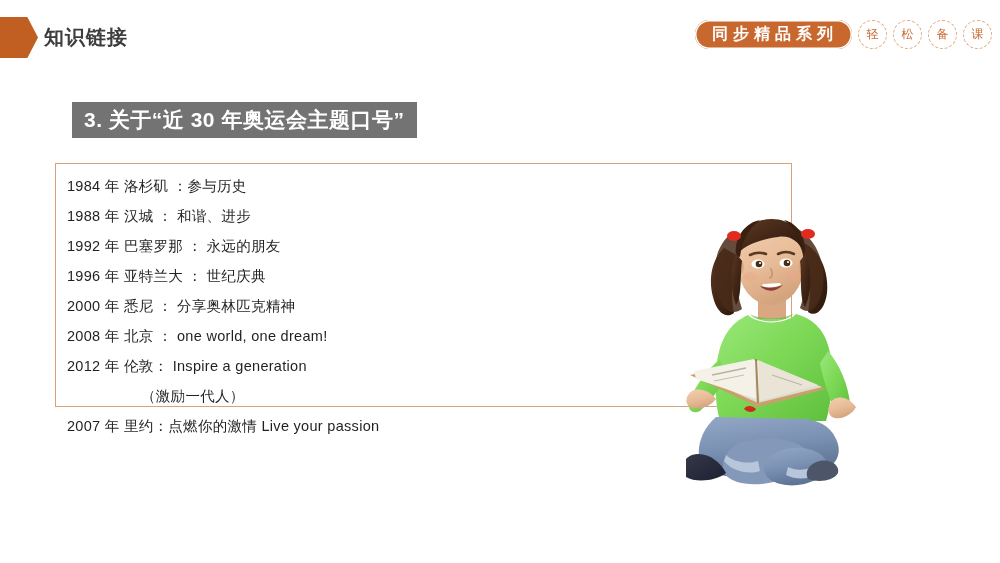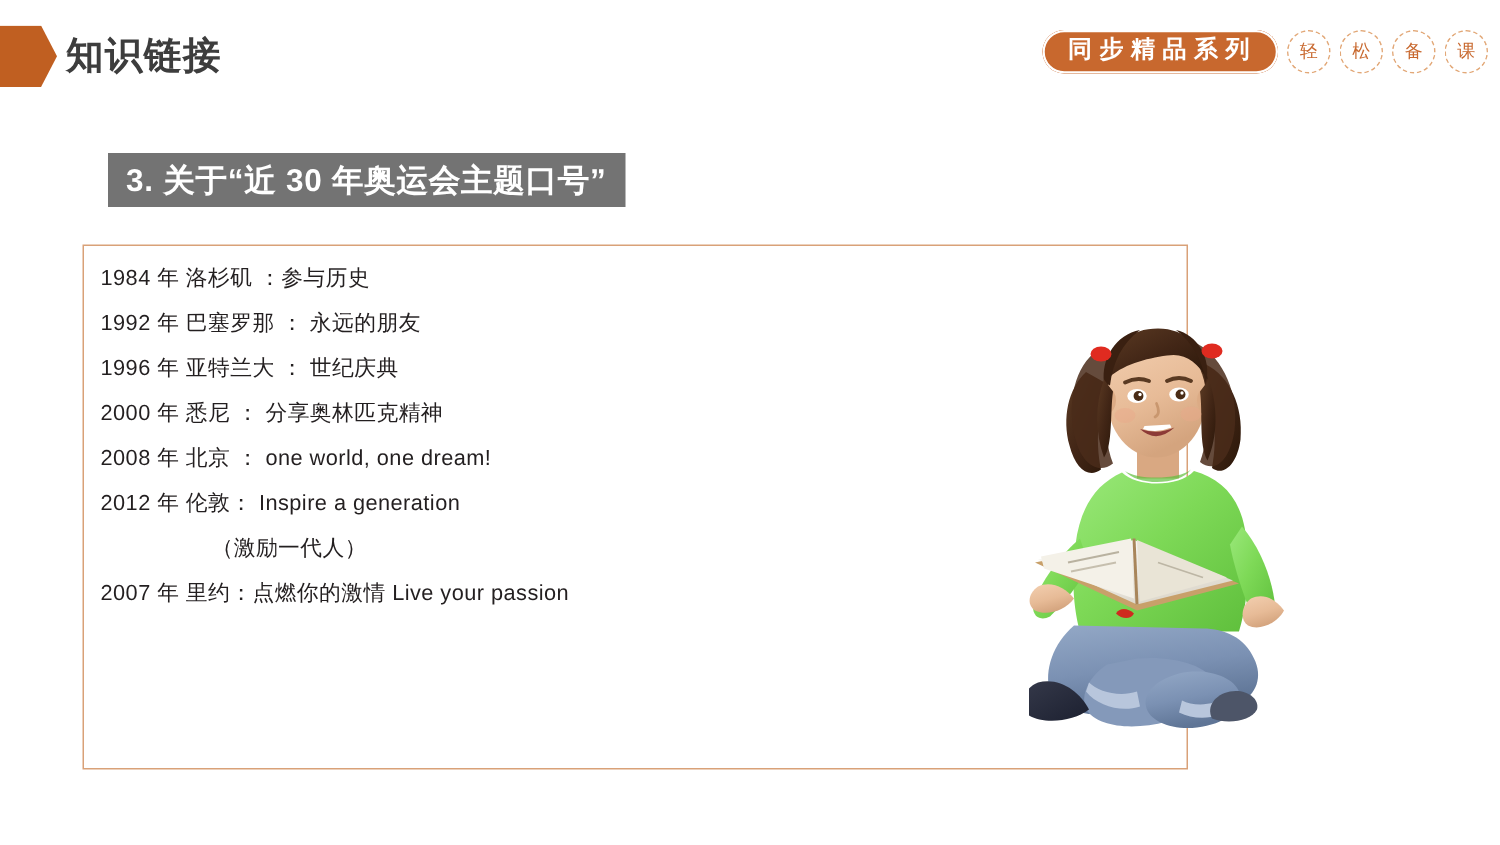--- a/index.html
+++ b/index.html
@@ -20,21 +20,21 @@
     width: 1000px; height: 80px;
   }
   #hex-marker {
     position: absolute; left: 0; top: 17px;
     width: 38px; height: 41px;
     background: #c05f21;
     clip-path: polygon(0% 0%, 72% 0%, 100% 50%, 72% 100%, 0% 100%);
   }
   #page-title {
     position: absolute; left: 44px; top: 19px;
-    font-size: 25px; font-weight: bold;
+    font-size: 20px; font-weight: bold;
     letter-spacing: 1px;
     color: #3d3d3d;
     line-height: 36px;
     text-shadow: 0 1px 0 rgba(255,255,255,0.8);
   }
 
   
   #brand-cluster {
     position: absolute; right: 8px; top: 20px;
     display: flex; align-items: center; gap: 6px;
@@ -70,21 +70,21 @@
     font-size: 21px; font-weight: bold;
     display: flex; align-items: center;
     padding: 0 13px 0 12px;
     letter-spacing: 0.5px;
     white-space: nowrap;
   }
 
   
   #content-box {
     position: absolute; left: 55px; top: 163px;
-    width: 737px; height: 350px;
+    width: 737px; height: 244px;
     border: 1.5px solid #d9a178;
     box-sizing: border-box;
   }
   #slogan-list {
     position: absolute; left: 11px; top: 7px;
     width: 715px;
   }
   .slogan-line {
     font-size: 14.5px;
     line-height: 30px;
@@ -117,20 +117,21 @@
     <div class="brand-circle">备</div>
     <div class="brand-circle">课</div>
   </div>
 </div>
 
 <div id="section-banner">3. 关于“近 30 年奥运会主题口号”</div>
 
 <div id="content-box">
   <div id="slogan-list">
       <div class="slogan-line">1984 年 洛杉矶 ：参与历史</div>
+      <div class="slogan-line">1988 年 汉城 ： 和谐、进步</div>
       <div class="slogan-line">1992 年 巴塞罗那 ： 永远的朋友</div>
       <div class="slogan-line">1996 年 亚特兰大 ： 世纪庆典</div>
       <div class="slogan-line">2000 年 悉尼 ： 分享奥林匹克精神</div>
       <div class="slogan-line">2008 年 北京 ： one world, one dream!</div>
       <div class="slogan-line">2012 年 伦敦： Inspire a generation</div>
       <div class="slogan-line indent-2">（激励一代人）</div>
       <div class="slogan-line">2007 年 里约：点燃你的激情 Live your passion</div>
     </div>
 </div>
 

